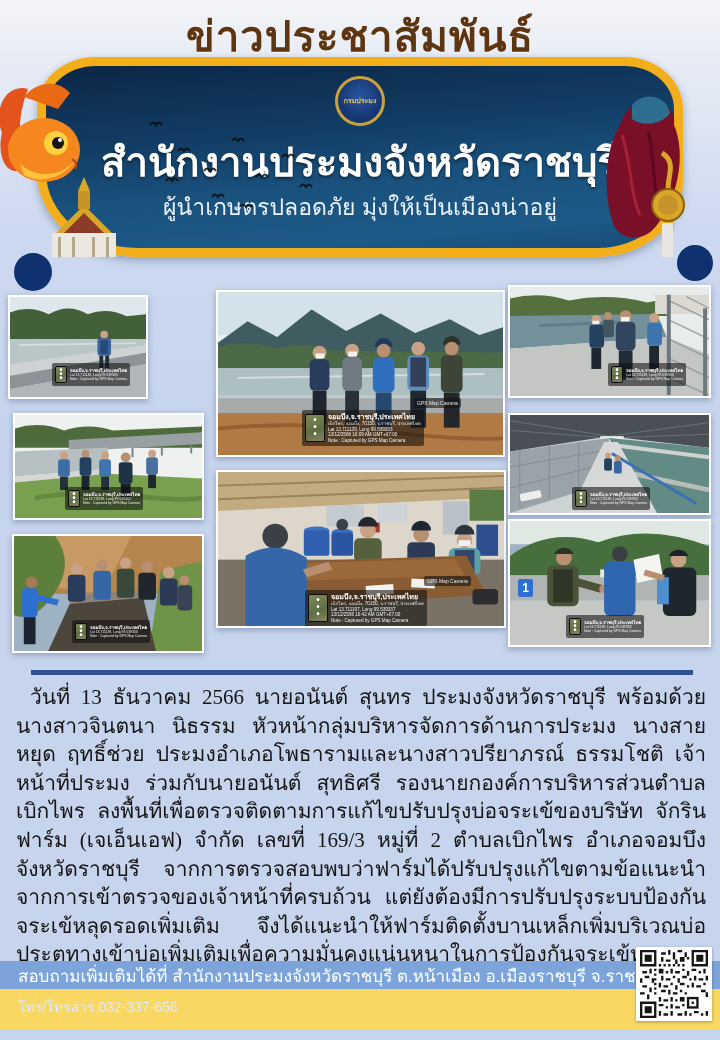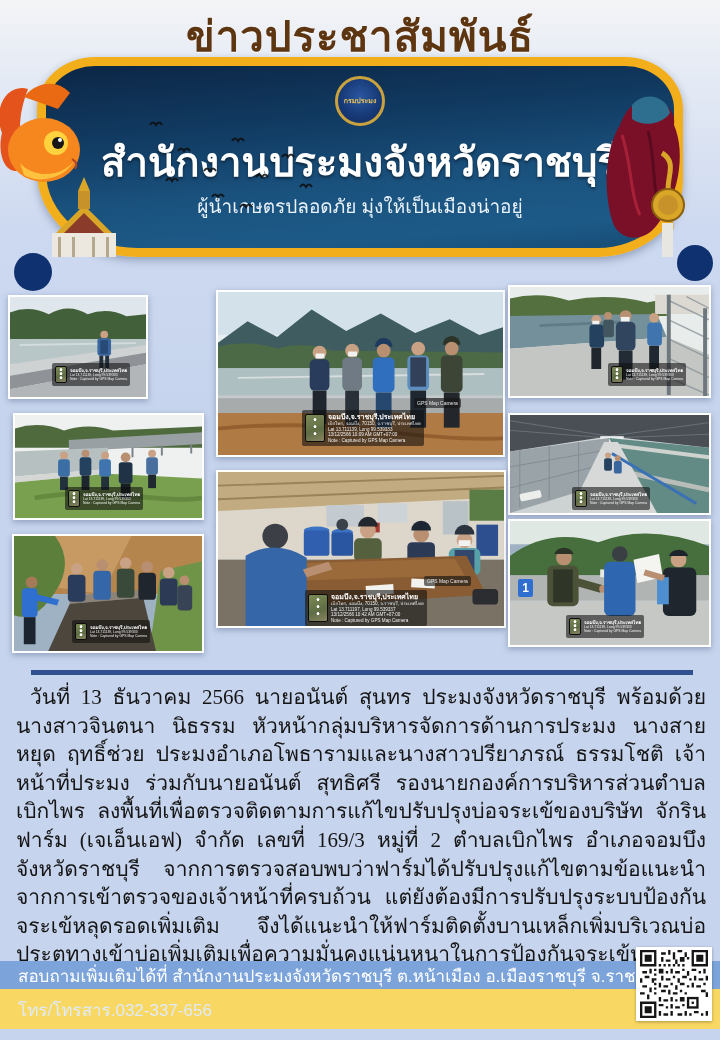--- a/index.html
+++ b/index.html
@@ -17,21 +17,21 @@
     border:9px solid #f3ae1b;border-radius:58px 58px 85px 100px/52px 52px 75px 85px;
     background:linear-gradient(175deg,#0c2646 0%,#123e66 38%,#1a527e 62%,#1d5a88 85%,#164b74 100%);
     box-shadow:0 3px 8px rgba(30,45,80,.35);overflow:hidden;z-index:2;}
   .banner-inner{position:absolute;inset:0;display:flex;flex-direction:column;align-items:center;}
   .seal{width:50px;height:50px;border-radius:50%;margin-top:10px;flex:none;
     background:radial-gradient(circle at 50% 40%,#2a57a0 0%,#173a78 55%,#0e2a5c 100%);
     border:3px solid #c9a23f;display:flex;align-items:center;justify-content:center;box-sizing:border-box;}
   .seal-text{font-size:7px;line-height:8px;color:#e8c35a;text-align:center;font-weight:700;}
   .banner-title{margin-top:4px;font-size:40px;font-weight:700;color:#ffffff;white-space:nowrap;
     text-shadow:0 2px 3px rgba(0,0,0,.45);}
-  .banner-sub{font-size:19px;line-height:26px;color:#eaf2fb;text-align:center;white-space:nowrap;}
+  .banner-sub{font-size:23px;line-height:26px;color:#eaf2fb;text-align:center;white-space:nowrap;}
   .banner-art{position:absolute;left:0;top:55px;width:720px;height:215px;pointer-events:none;z-index:4;}
   .dot{position:absolute;border-radius:50%;background:#10316f;z-index:3;}
   .dot-left{left:14px;top:253px;width:38px;height:38px;}
   .dot-right{left:677px;top:245px;width:36px;height:36px;}
 
   
   .photo{position:absolute;border:2px solid #fff;box-sizing:border-box;overflow:hidden;
     box-shadow:0 2px 6px rgba(40,60,100,.35);background:#9fb2c4;}
   .photo svg{display:block;width:100%;height:100%;}
   .p1{left:8px;top:295px;width:140px;height:104px;}
@@ -70,21 +70,21 @@
   .article{position:absolute;left:16px;top:683px;width:690px;
     font-family:"Liberation Serif",serif;font-size:21px;line-height:28.6px;color:#151515;
     text-align:justify;text-indent:14px;}
 
   
   .footer-blue{position:absolute;left:0;top:961px;width:720px;height:28px;background:#7ca4da;
     display:flex;align-items:center;padding-left:18px;box-sizing:border-box;
     color:#ffffff;font-size:17px;}
   .footer-yellow{position:absolute;left:0;top:989px;width:720px;height:40px;background:#f8d862;
     display:flex;align-items:flex-start;padding:7px 0 0 18px;box-sizing:border-box;
-    color:#dfeafa;font-size:17px;}
+    color:#dfeafa;font-size:14px;}
   .qr{position:absolute;left:636px;top:947px;width:76px;height:74px;background:#fff;
     padding:3px;box-sizing:border-box;box-shadow:0 1px 3px rgba(0,0,0,.3);z-index:6;}
   .qr svg{display:block;width:100%;height:100%;}
 </style>
 </head>
 <body>
 
 <div class="page">
 
   <div class="header-title">ข่าวประชาสัมพันธ์</div>

